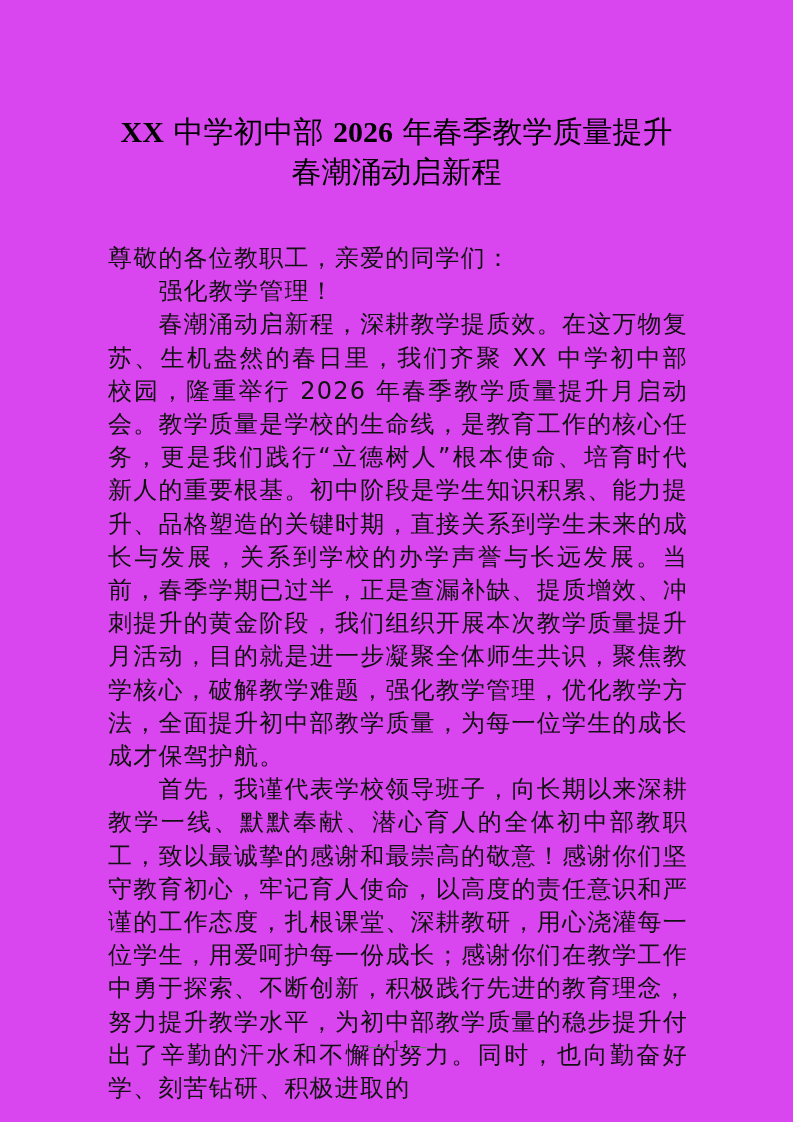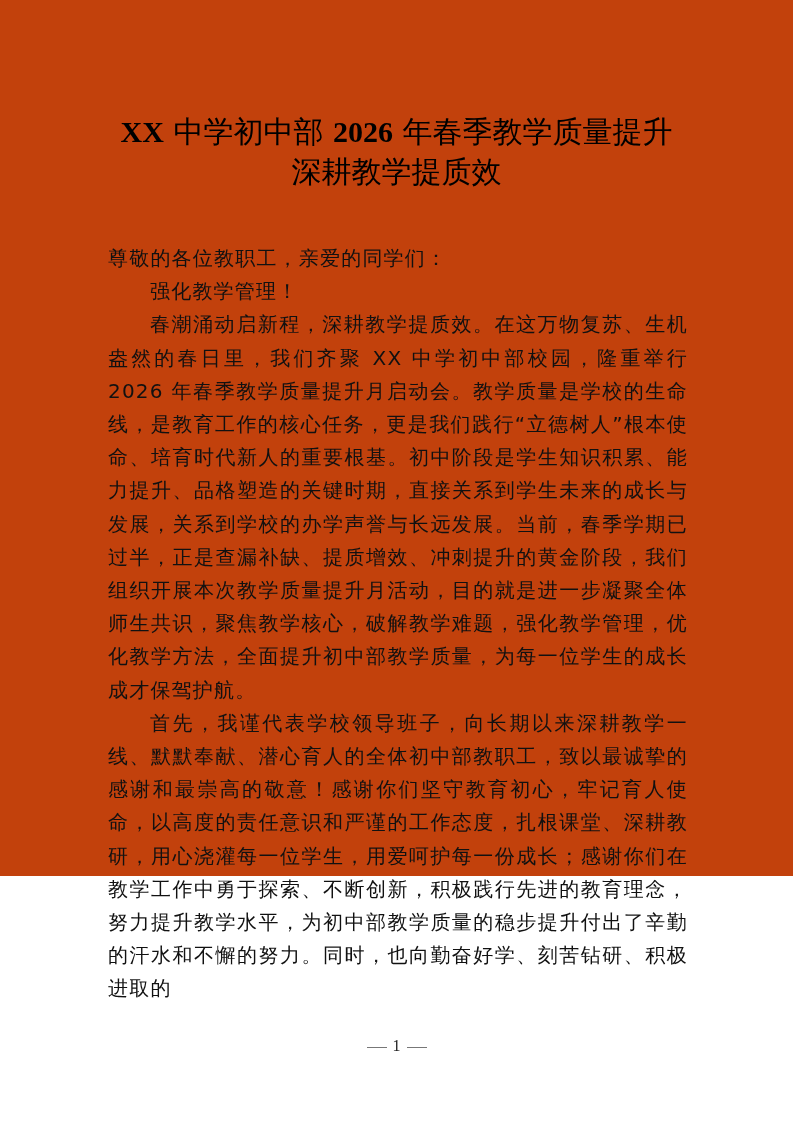--- a/index.html
+++ b/index.html
@@ -1,47 +1,47 @@
 <!DOCTYPE html>
 <html><head>
 <meta charset="utf-8">
 <style>
   html, body { margin:0; padding:0; background:#ffffff; }
   body { width:793px; height:1122px; position:relative; overflow:hidden; }
-  .page { position:absolute; left:0; top:0; width:793px; height:876px; background:#c2410c; }
+  .page { position:absolute; left:0; top:0; width:793px; height:1122px; background:#d946ef; }
   .title {
     position:absolute; left:60px; width:673px; top:112px;
     text-align:center; color:#000;
     font-family:"DejaVu Serif","Liberation Serif",serif;
     font-size:30px; line-height:40px; font-weight:normal;
   }
   .title .latin { font-family:"Liberation Serif",serif; font-weight:bold; }
   .body {
     position:absolute; left:108px; width:580px; top:242px;
     color:#111;
     font-family:"DejaVu Sans","Liberation Sans",sans-serif;
-    font-size:20px; line-height:33.2px;
+    font-size:24px; line-height:33.2px;
     text-align:justify; text-justify:inter-character;
     letter-spacing:1.2px;
   }
   .body p { margin:0; }
   .body p.indent { text-indent:2.1em; }
   .footer {
     position:absolute; left:0; width:793px; top:1037px; text-align:center;
     font-family:"Liberation Serif",serif; font-size:16px; color:#222;
   }
   .footer .dash { display:inline-block; width:20px; height:1px; background:#777; vertical-align:middle; margin:0 6px; }
 </style>
 </head>
 <body>
 
 <div class="page">
   <div class="title">
     <div><span class="latin">XX</span><span> 中学初中部 </span><span class="latin">2026</span><span> 年春季教学质量提升</span></div>
-    <div>深耕教学提质效</div>
+    <div>春潮涌动启新程</div>
   </div>
 
   <div class="body">
     <p>尊敬的各位教职工，亲爱的同学们：</p>
     <p class="indent">强化教学管理！</p>
     <p class="indent">春潮涌动启新程，深耕教学提质效。在这万物复苏、生机盎然的春日里，我们齐聚 XX 中学初中部校园，隆重举行 2026 年春季教学质量提升月启动会。教学质量是学校的生命线，是教育工作的核心任务，更是我们践行“立德树人”根本使命、培育时代新人的重要根基。初中阶段是学生知识积累、能力提升、品格塑造的关键时期，直接关系到学生未来的成长与发展，关系到学校的办学声誉与长远发展。当前，春季学期已过半，正是查漏补缺、提质增效、冲刺提升的黄金阶段，我们组织开展本次教学质量提升月活动，目的就是进一步凝聚全体师生共识，聚焦教学核心，破解教学难题，强化教学管理，优化教学方法，全面提升初中部教学质量，为每一位学生的成长成才保驾护航。</p>
     <p class="indent">首先，我谨代表学校领导班子，向长期以来深耕教学一线、默默奉献、潜心育人的全体初中部教职工，致以最诚挚的感谢和最崇高的敬意！感谢你们坚守教育初心，牢记育人使命，以高度的责任意识和严谨的工作态度，扎根课堂、深耕教研，用心浇灌每一位学生，用爱呵护每一份成长；感谢你们在教学工作中勇于探索、不断创新，积极践行先进的教育理念，努力提升教学水平，为初中部教学质量的稳步提升付出了辛勤的汗水和不懈的努力。同时，也向勤奋好学、刻苦钻研、积极进取的</p>
   </div>
 
   <div class="footer">

